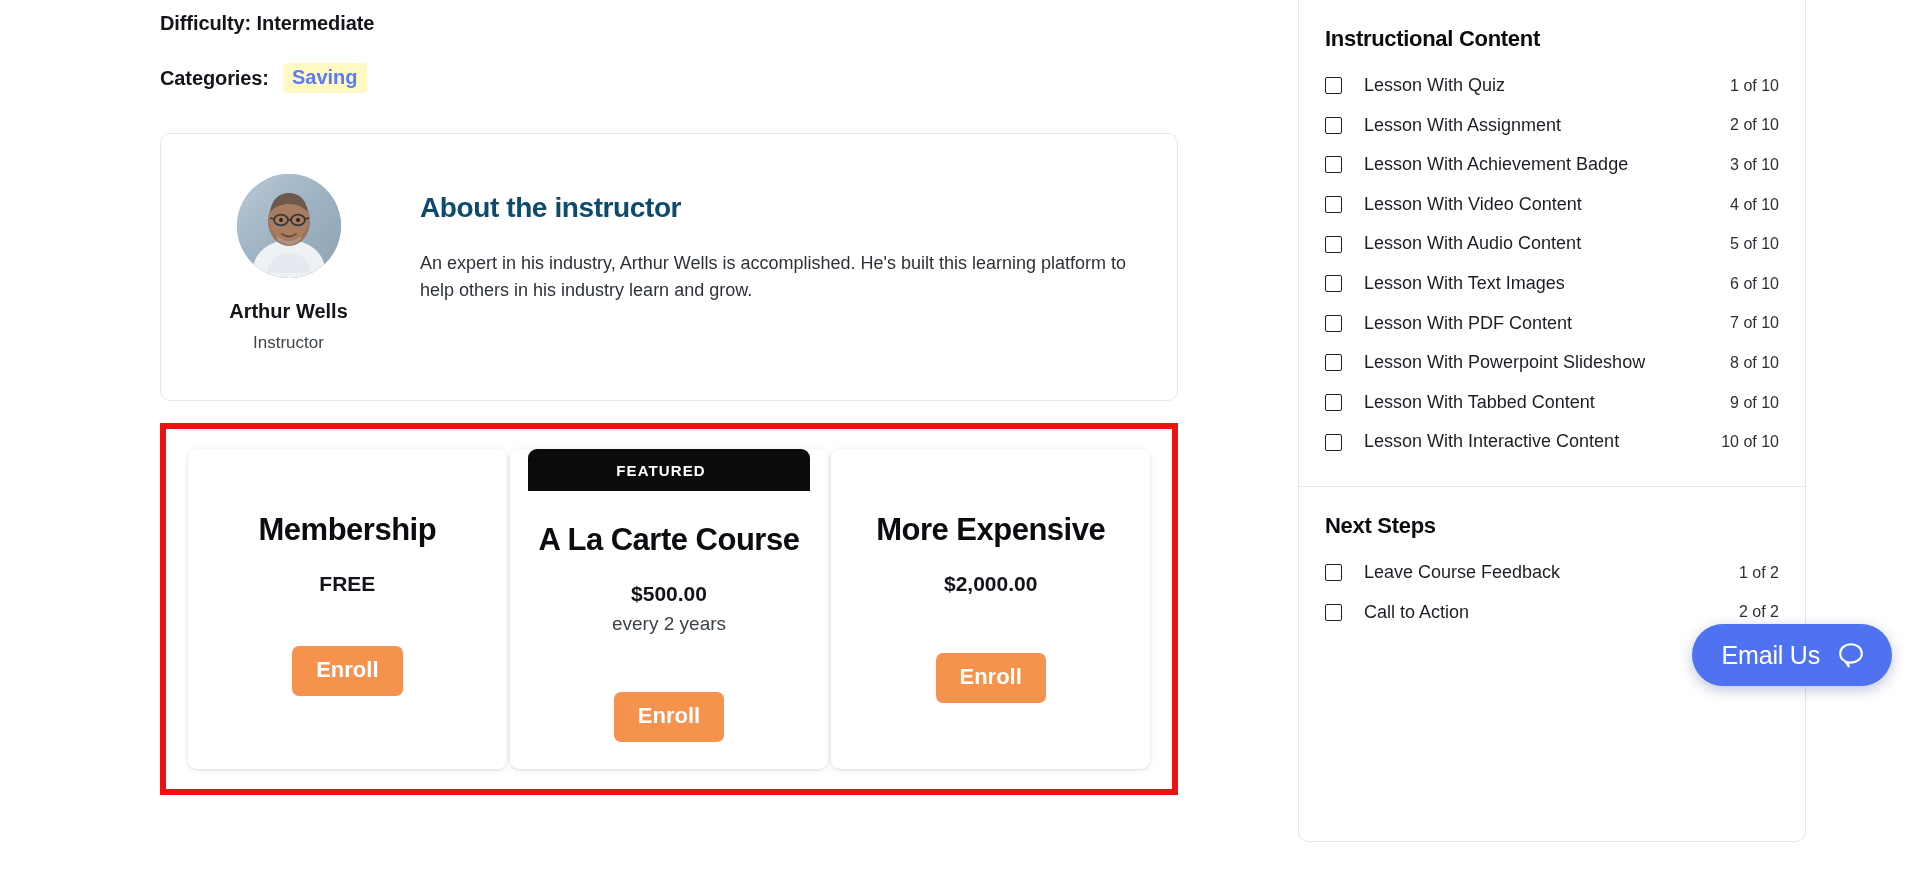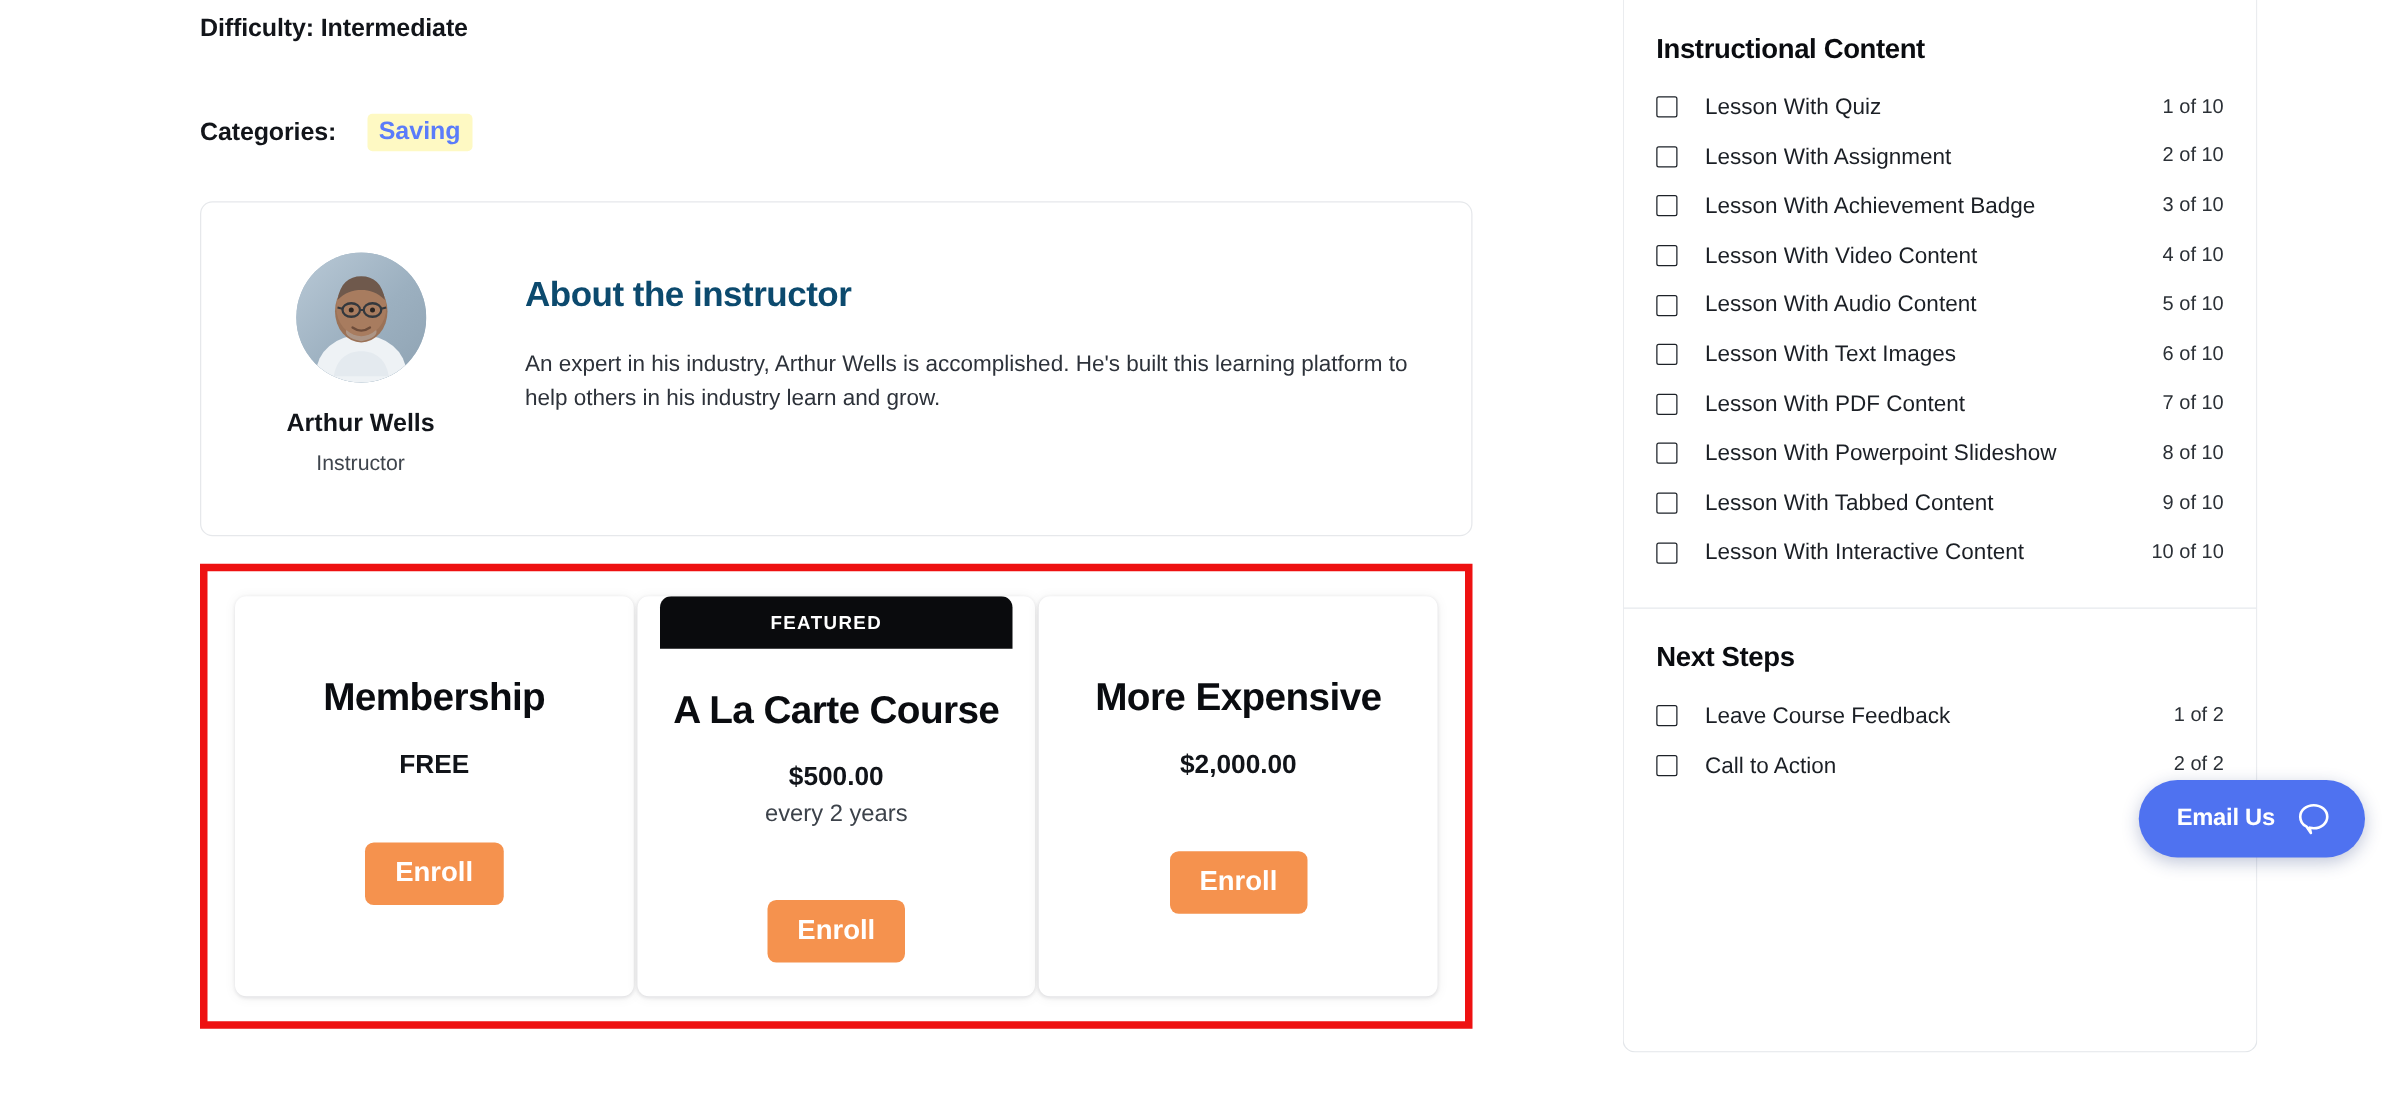--- a/index.html
+++ b/index.html
@@ -9,21 +9,21 @@
     font-family: "Liberation Sans", sans-serif;
     overflow: hidden;
   }
   .page { position: relative; width: 1920px; height: 889px; display: flex; }
 
   
   .left-col { width: 1250px; flex: 0 0 1250px; padding: 0 0 0 160px; position: relative; }
 
   .meta-line { font-size: 20px; font-weight: 700; color: #12151a; letter-spacing: -0.1px; }
   .meta-difficulty { margin-top: 12px; }
-  .meta-categories { margin-top: 56px; display: flex; align-items: center; gap: 16px; }
+  .meta-categories { margin-top: 28px; display: flex; align-items: center; gap: 5px; }
   .cat-chip {
     display: inline-block; margin-left: 9px;
     background: #fef9c3; color: #5b7cfa;
     font-size: 20px; font-weight: 700;
     padding: 4px 9px 6px 9px; border-radius: 4px;
     line-height: 1;
   }
 
   
   .instructor-card {
@@ -131,21 +131,21 @@
   .email-widget {
     position: absolute; right: 28px; bottom: 203px;
     background: #4f72f0; color: #fff;
     border-radius: 40px;
     padding: 16px 26px 16px 30px;
     display: flex; align-items: center; gap: 16px;
     box-shadow: 0 4px 14px rgba(30,50,120,.28);
     cursor: pointer;
     z-index: 20;
   }
-  .email-widget .label { font-size: 19px; font-weight: 700; letter-spacing: -0.2px; text-align: right; }
+  .email-widget .label { font-size: 25px; font-weight: 400; letter-spacing: -0.2px; text-align: right; }
   .email-widget svg { display: block; }
 </style>
 </head>
 <body>
 
 <div class="page">
 
   <div class="left-col">
 
     <div class="meta-line meta-difficulty">Difficulty: Intermediate</div>

